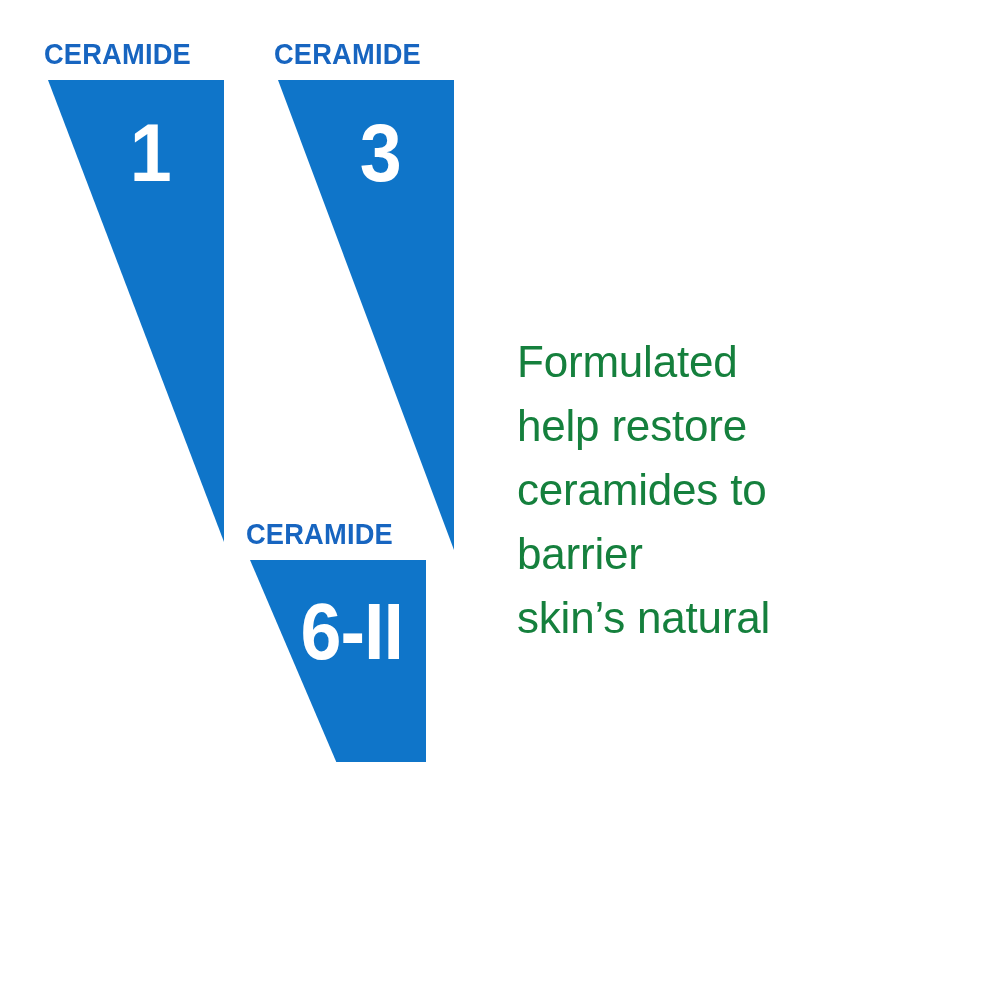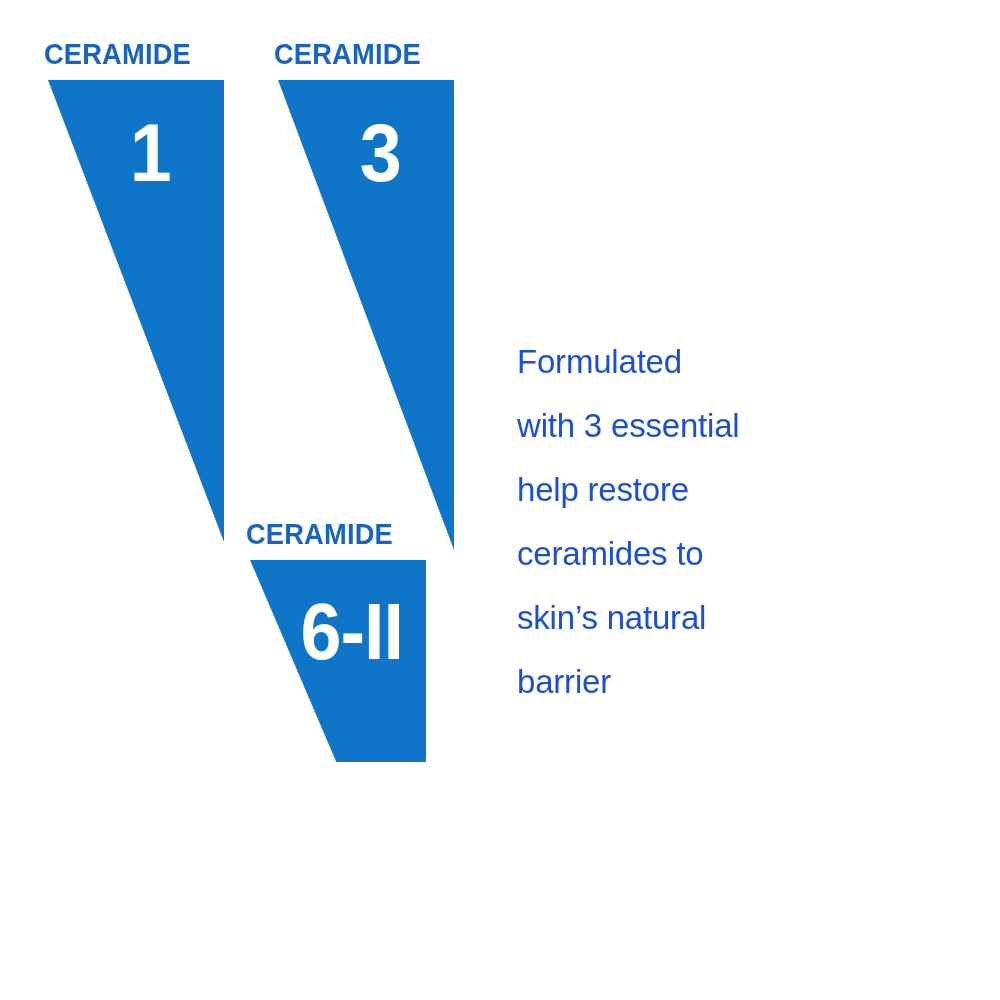--- a/index.html
+++ b/index.html
@@ -70,24 +70,24 @@
   #marker-6ii .marker-number { left: 50px; top: 72px; font-size: 80px; transform: scaleX(0.92); letter-spacing: -1px; }
 
   
   #copy-block {
     position: absolute;
     left: 517px;
     top: 330px;
     width: 440px;
   }
   .copy-line {
-    color: #1d4ed8;
+    color: #15803d;
     font-family: "Liberation Sans", "DejaVu Sans", sans-serif;
     font-weight: 400;
-    font-size: 33px;
+    font-size: 44px;
     line-height: 64px;
     letter-spacing: -0.2px;
     white-space: nowrap;
   }
 </style>
 </head>
 <body>
 
 <div id="stage">
 
@@ -116,20 +116,19 @@
 
     <svg class="marker-shape" width="176" height="412" viewBox="0 0 176 412">
       <polygon points="0,0 176,0 176,412" fill="#0f75c9"></polygon>
     </svg>
 
     <div class="marker-number">6-II</div>
   </div>
 
   <div id="copy-block">
     <div class="copy-line">Formulated</div>
-    <div class="copy-line">with 3 essential</div>
     <div class="copy-line">help restore</div>
     <div class="copy-line">ceramides to</div>
+    <div class="copy-line">barrier</div>
     <div class="copy-line">skin’s natural</div>
-    <div class="copy-line">barrier</div>
   </div>
 
 </div>
 
 </body></html>

